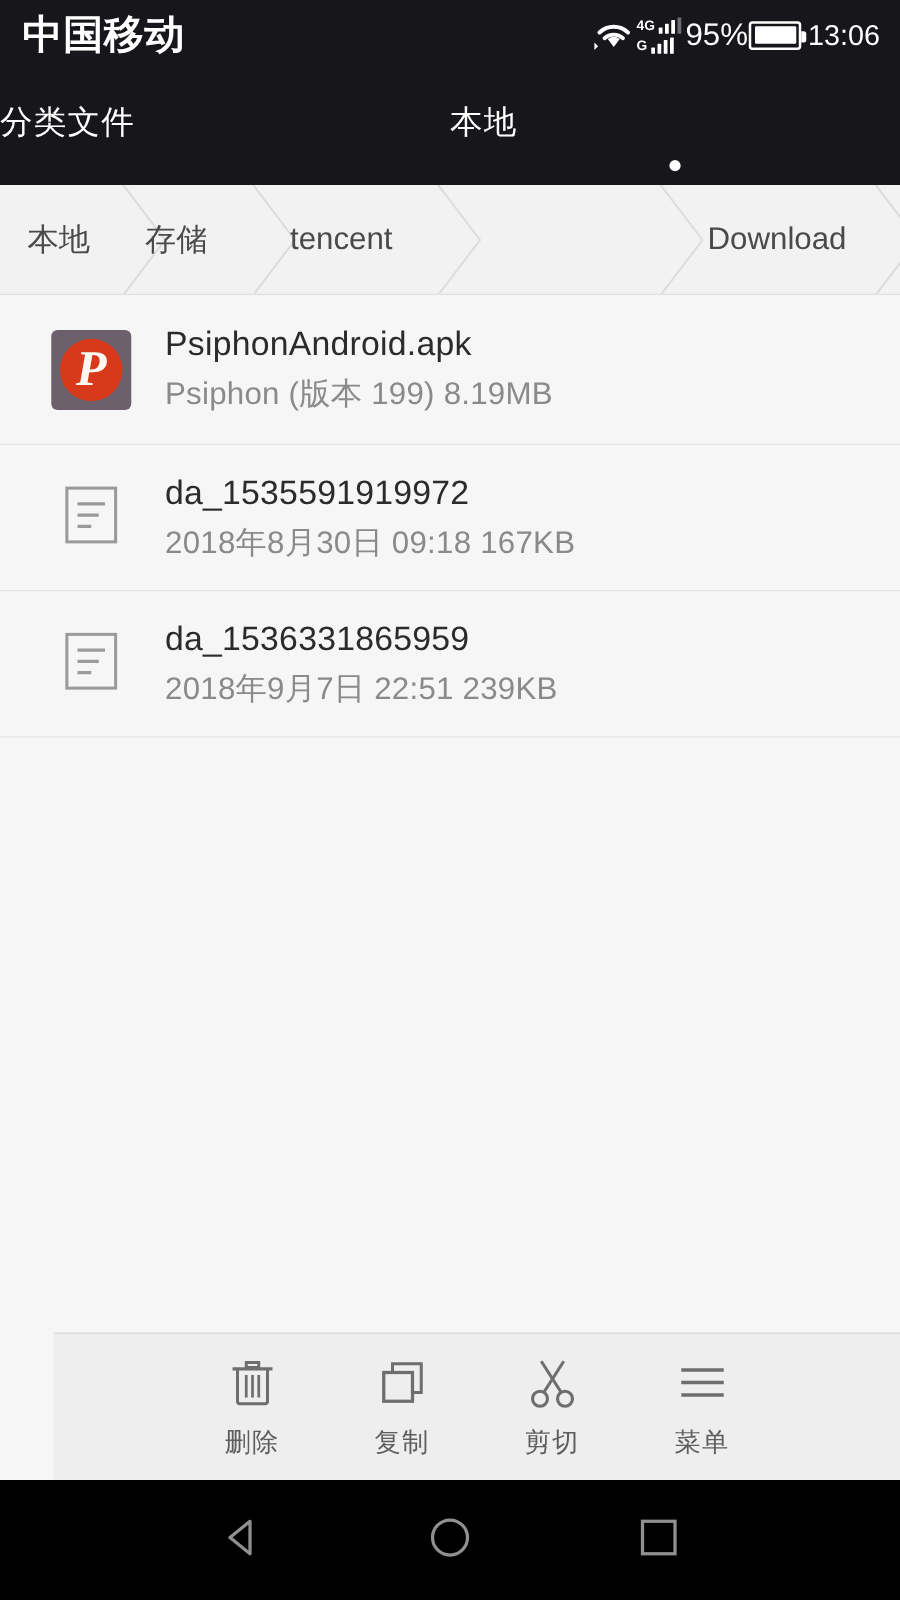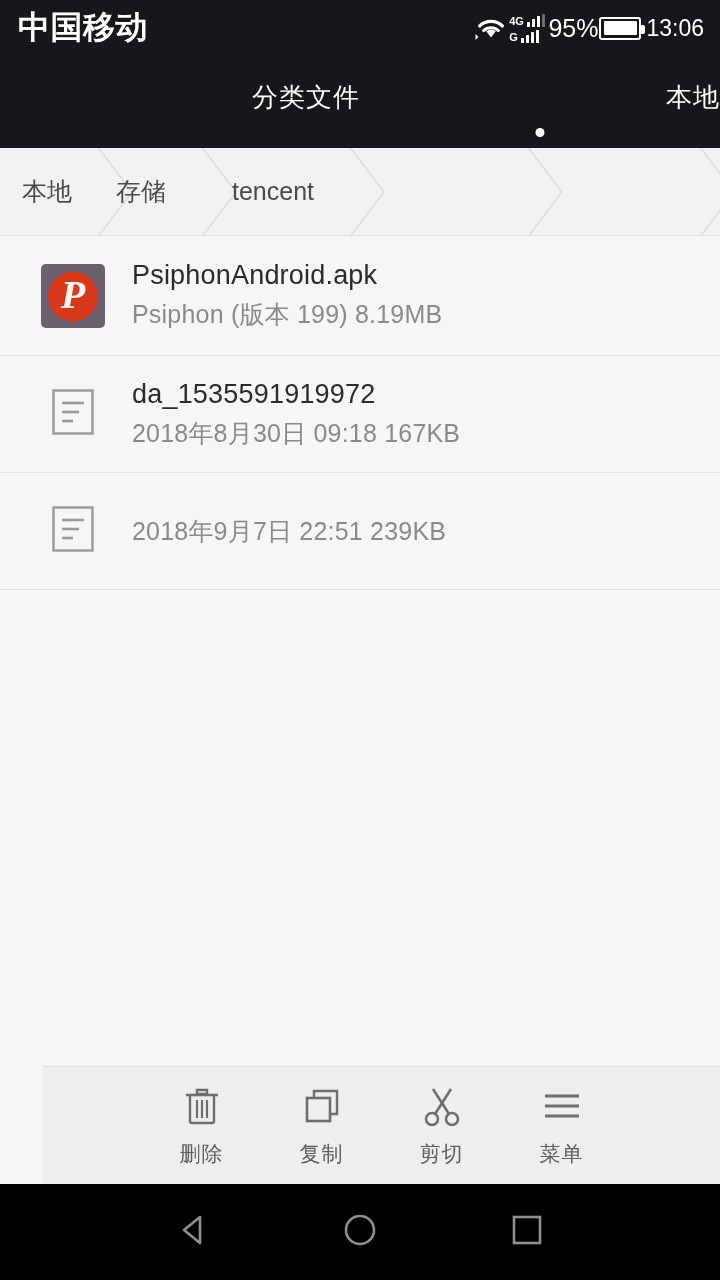--- a/index.html
+++ b/index.html
@@ -40,21 +40,21 @@
   }
   .batt span { display:block; height:100%; background:#fff; border-radius:1px; }
   .clock { font-size:23px; margin-left:4px; }
 
   
   .tabbar {
     background:#17171b; flex:0 0 92px; display:flex; align-items:flex-start;
     position:relative;
   }
   .tab {
-    flex:1; text-align:right; color:#ffffff; font-size:26px;
+    flex:1; text-align:left; color:#ffffff; font-size:26px;
     padding-top:24px; position:relative; letter-spacing:1px;
   }
   .tab .dot {
     position:absolute; left:50%; transform:translateX(-50%);
     bottom:-22px; width:9px; height:9px; border-radius:50%; background:#ffffff;
     opacity:0;
   }
   .tab.active .dot { opacity:1; }
 
   
@@ -197,20 +197,21 @@
           <path d="M2 -2 L40 48 L2 98" stroke="#dcdcdc" stroke-width="1.6" fill="none"></path>
         </svg>
     </div>
 
     <div class="chev" style="left:522px;">
       <svg width="46" height="96" viewBox="0 0 46 96">
           <path d="M2 -2 L40 48 L2 98" stroke="#dcdcdc" stroke-width="1.6" fill="none"></path>
         </svg>
     </div>
 
+    <div class="crumb" style="left:566px;">Download</div>
     <div class="chev" style="left:694px;">
       <svg width="46" height="96" viewBox="0 0 46 96">
           <path d="M2 -2 L40 48 L2 98" stroke="#dcdcdc" stroke-width="1.6" fill="none"></path>
         </svg>
     </div>
   </div>
 
   <div class="list">
 
     <div class="row first">
@@ -249,20 +250,21 @@
         <span>
           <svg class="doc-icon" viewBox="0 0 44 48">
             <rect x="2.5" y="2.5" width="39" height="43" fill="none" stroke="#9a9a9a" stroke-width="2.4"></rect>
             <line x1="11" y1="15" x2="33" y2="15" stroke="#9a9a9a" stroke-width="2.6"></line>
             <line x1="11" y1="24" x2="28" y2="24" stroke="#9a9a9a" stroke-width="2.6"></line>
             <line x1="11" y1="33" x2="22" y2="33" stroke="#9a9a9a" stroke-width="2.6"></line>
           </svg>
         </span>
       </div>
       <div class="row-text">
+        <span class="fname">da_1536331865959</span>
         <span class="fmeta">2018年9月7日 22:51 239KB</span>
       </div>
     </div>
 
   </div>
 
   <div class="toolbar">
 
     <div class="tool">
       <span class="glyph">

